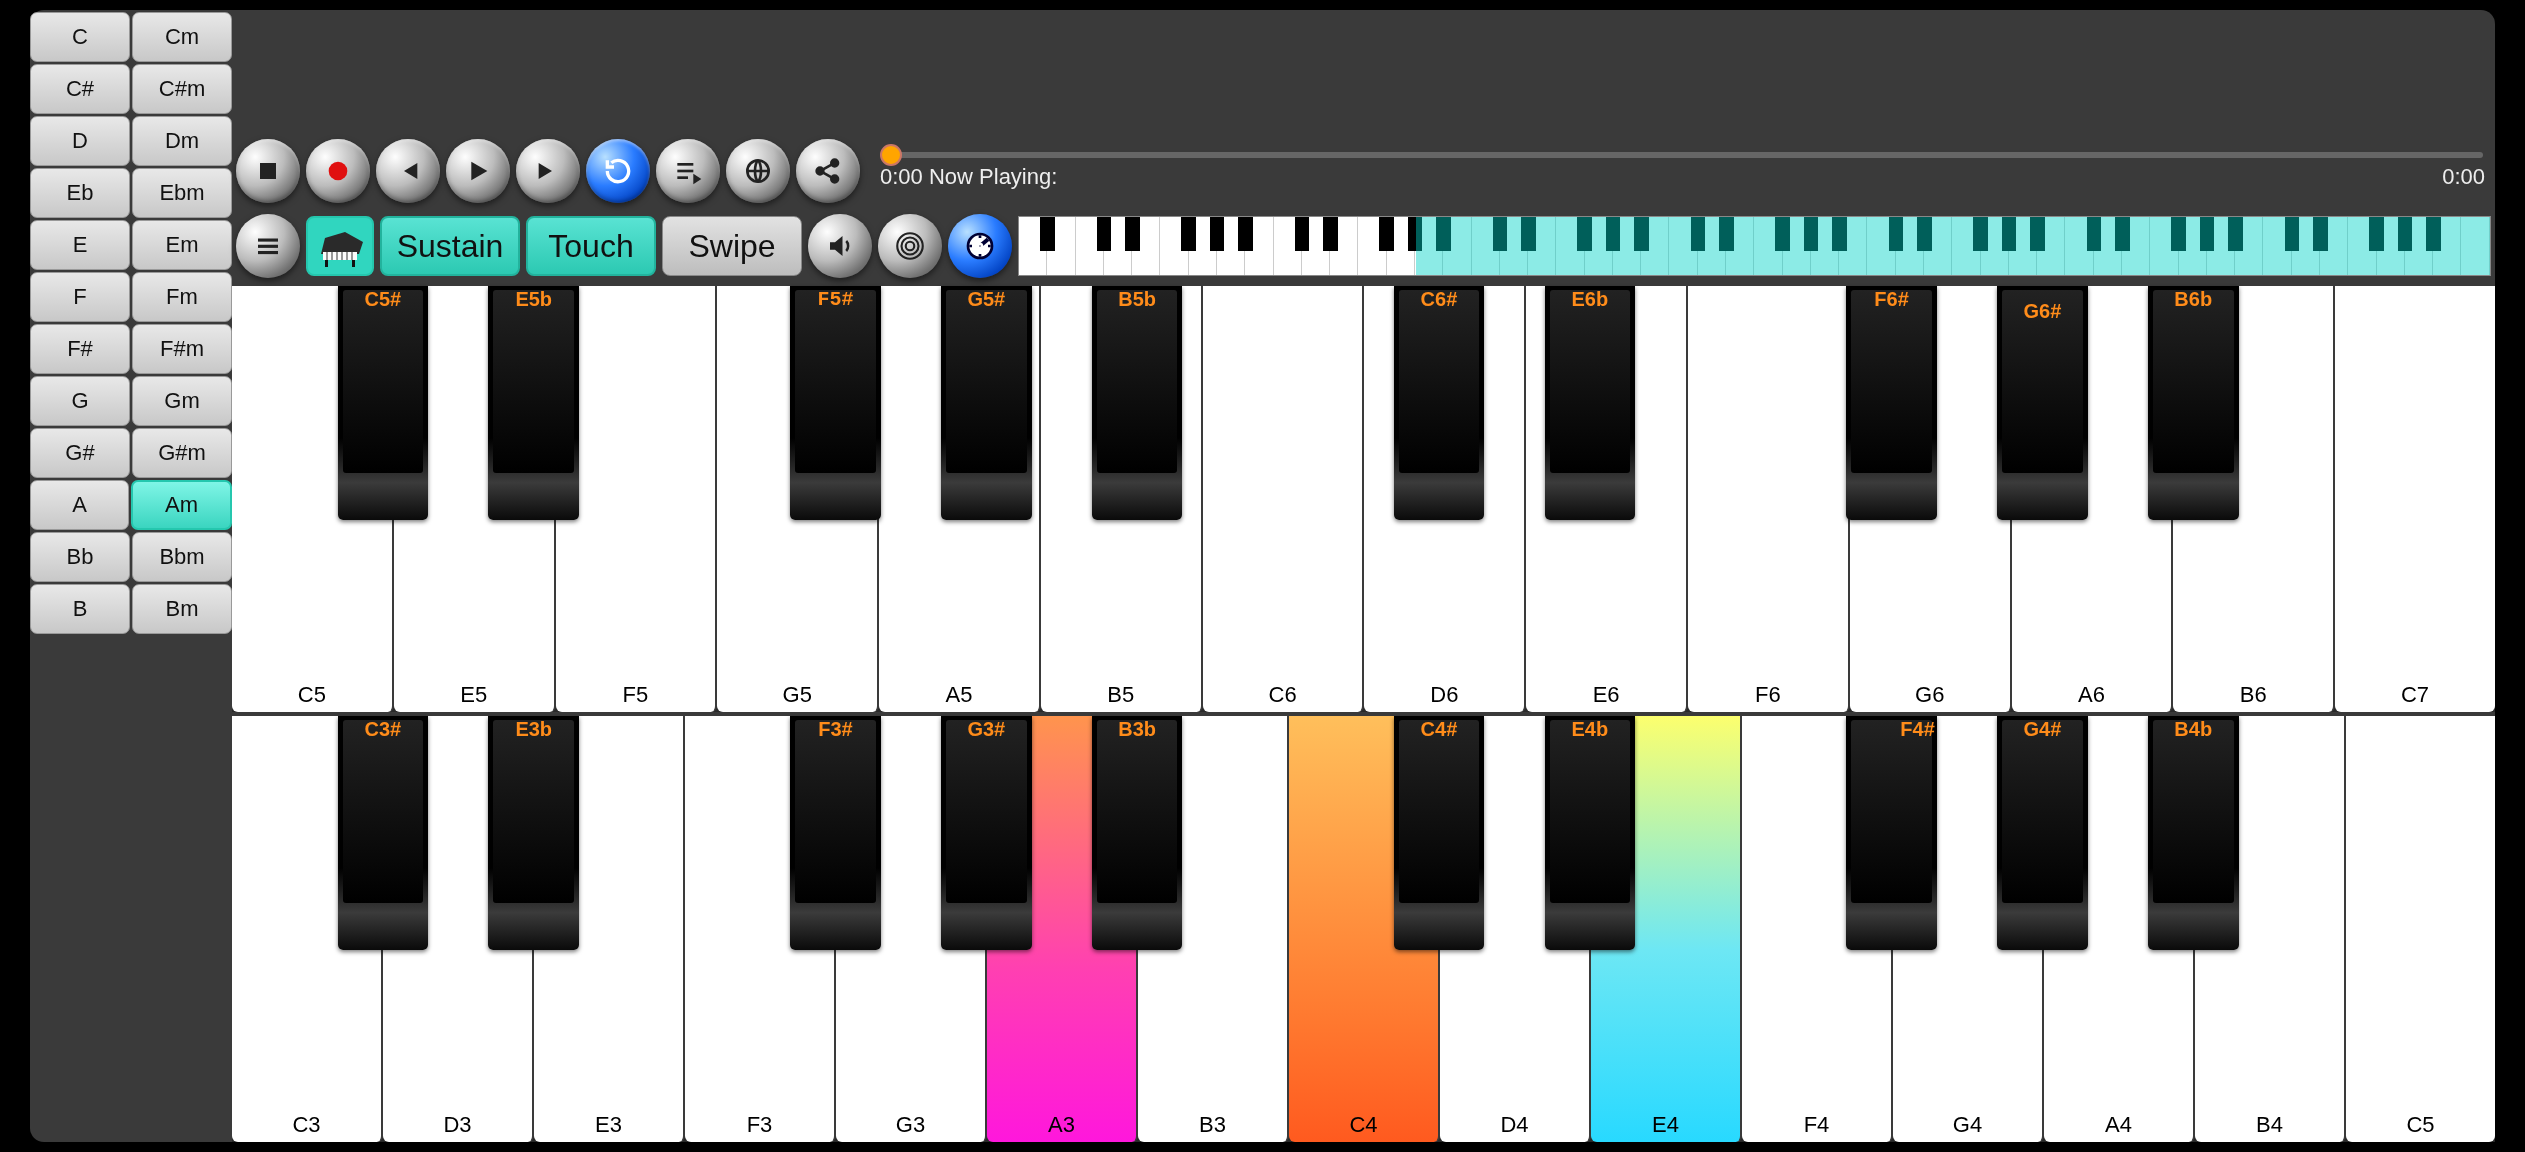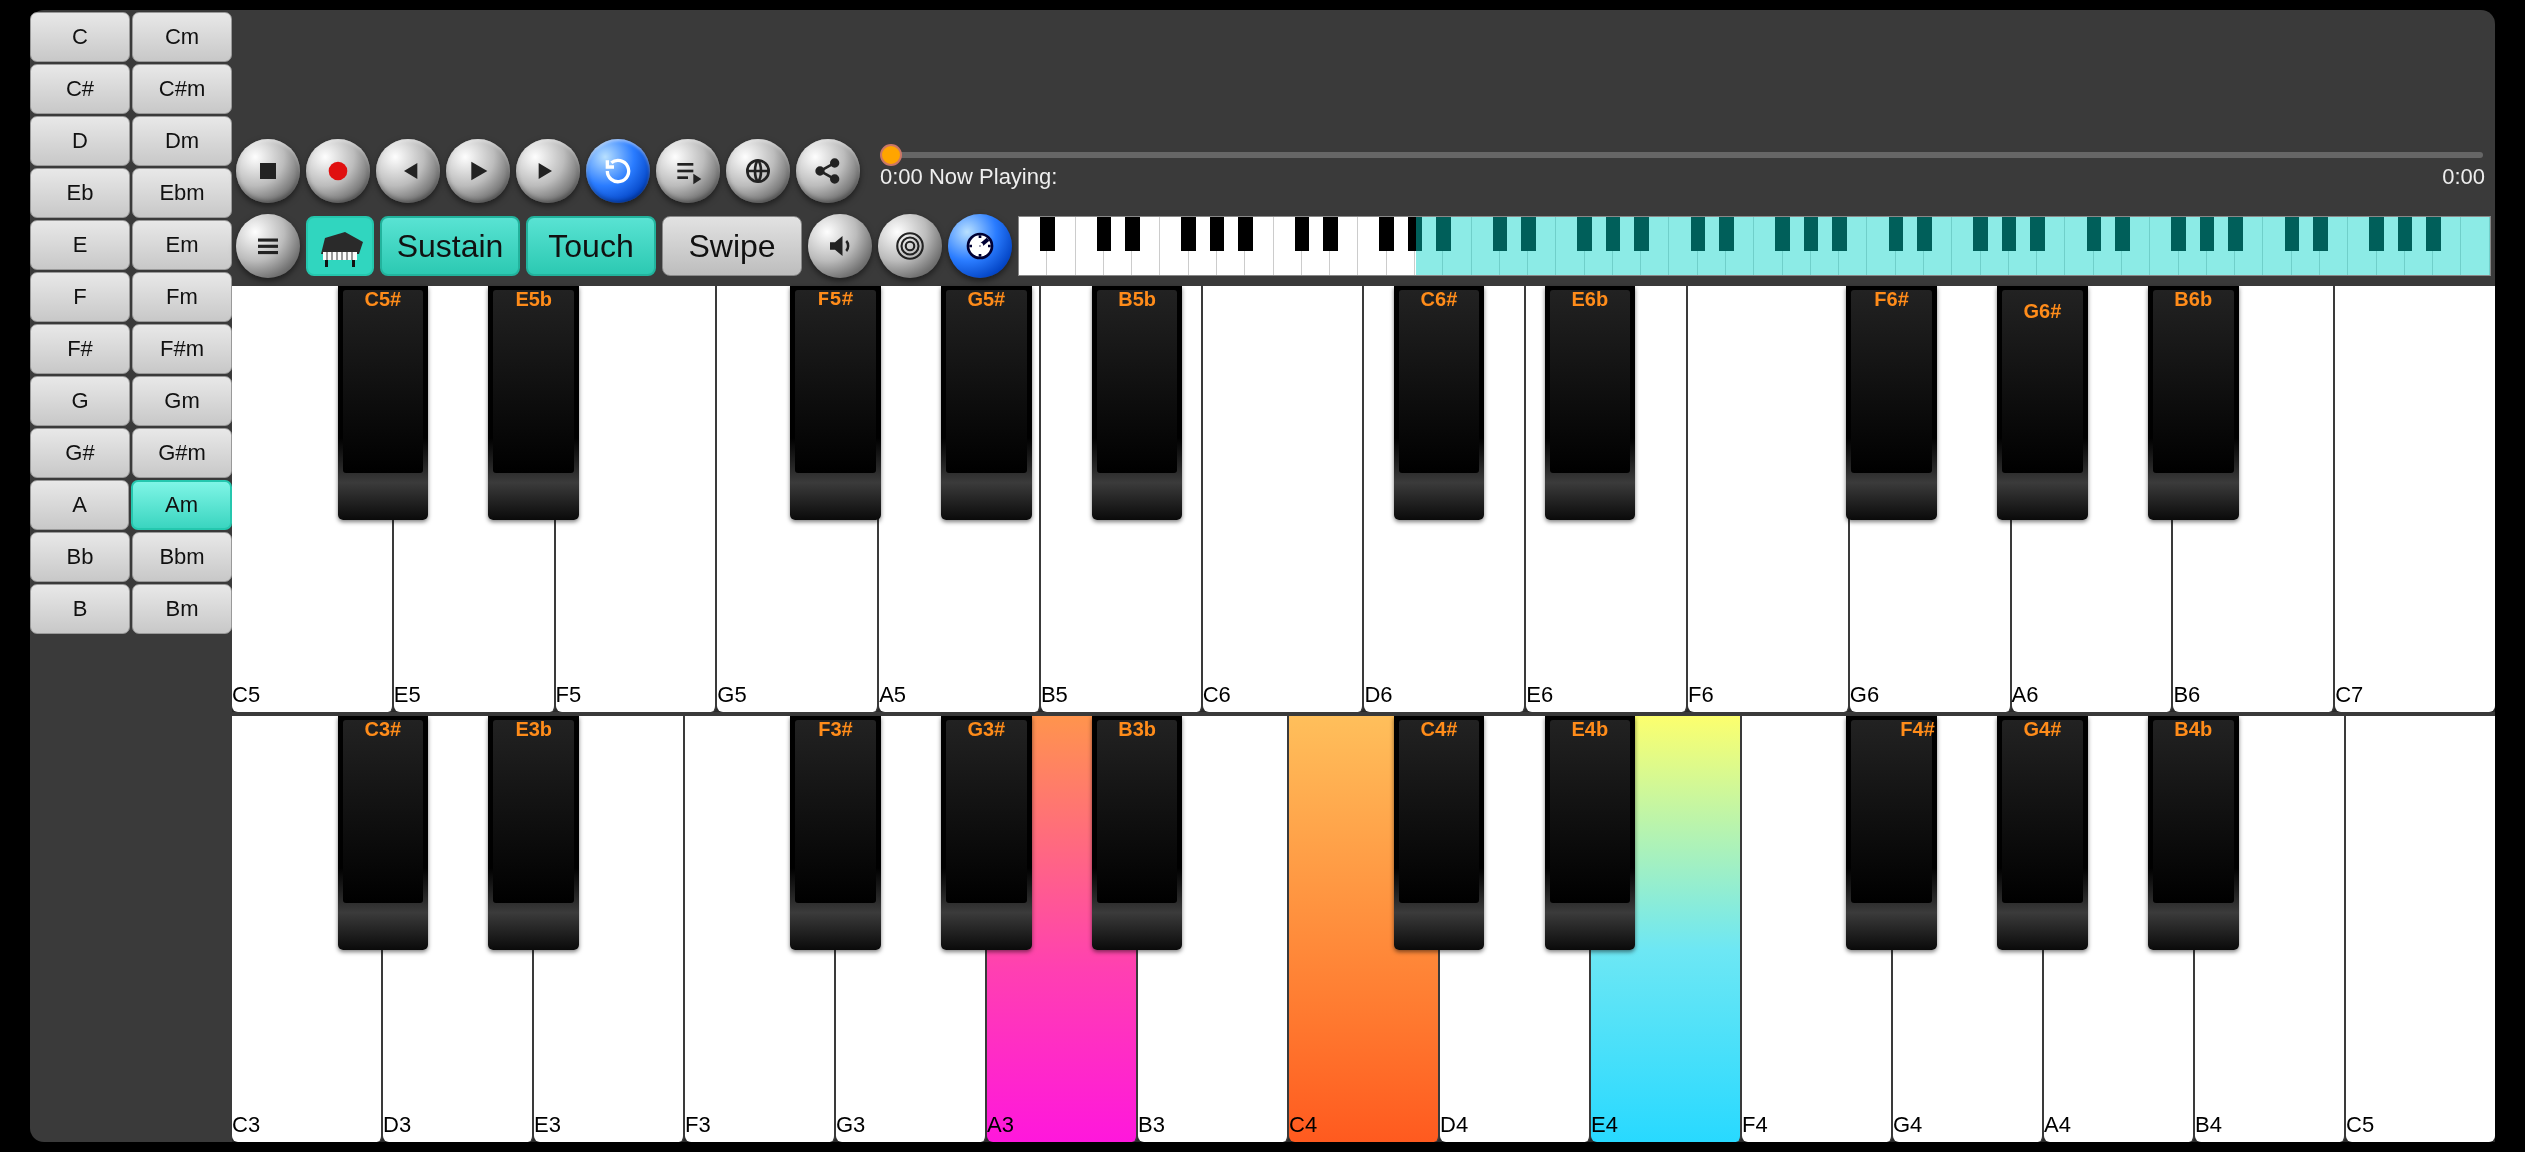--- a/index.html
+++ b/index.html
@@ -76,21 +76,21 @@
   }
   .mini-kb .wkey { float:left; height:100%; border-right:1px solid #ccc; background:#fff;}
   .mini-kb .bkey { position:absolute; top:0; width:1.0%; height:58%; background:#000;}
   
   .kbwrap { flex:1; display:flex; flex-direction:column; gap:4px; padding-top: 2px; }
   .kb { flex:1; position:relative; background:#2a2a2a; }
   .white-row { display:flex; height:100%; }
   .wk {
     flex:1; background:#fff; border-right:2px solid #3a3a3a;
     border-bottom-left-radius:6px; border-bottom-right-radius:6px;
-    display:flex; align-items:flex-end; 
+    display:flex; align-items:flex-end; justify-content:center;
     font-size:22px; color:#000; padding-bottom:4px; position:relative; cursor:pointer;
   }
   .wk:last-child{ border-right:none;}
   .wk.hl-pink { background: linear-gradient(180deg,#ff944d 0%,#ff3fb2 60%,#ff17dc 100%); }
   .wk.hl-orange { background: linear-gradient(180deg,#ffbf5b 0%,#ff7a30 70%,#ff5a1f 100%); }
   .wk.hl-cyan { background: linear-gradient(180deg,#fcff6e 0%,#6de7f4 55%,#28d9ff 100%); }
   .black-layer { position:absolute; top:0; left:0; right:0; height:55%; pointer-events:none;}
   .bk {
     position:absolute; top:0; width:4.0%; height:100%;
     background: linear-gradient(180deg,#000 0%,#000 65%,#3b3b3b 84%,#0a0a0a 100%);

